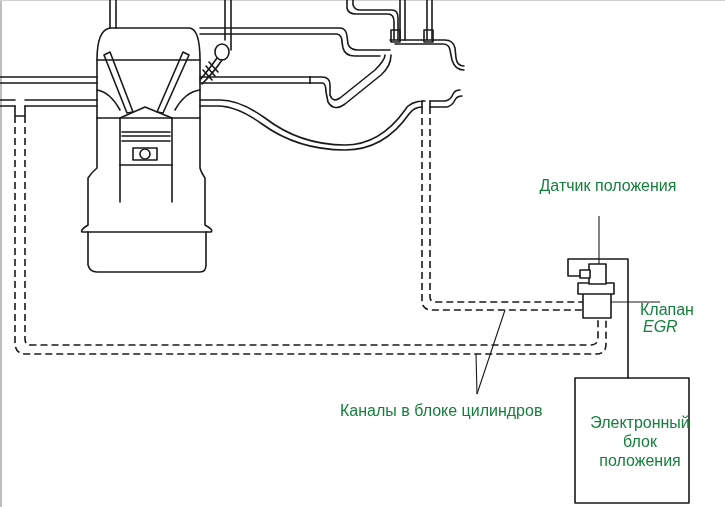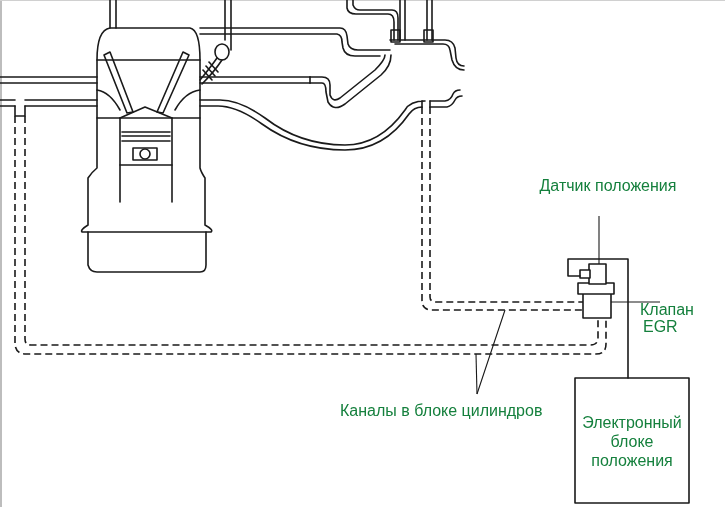--- a/index.html
+++ b/index.html
@@ -128,24 +128,24 @@
   <rect class="ln" x="575" y="378" width="114" height="125"></rect>
 
 </svg>
 
 <div class="label center" style="left:538px; top:177px; width:140px;">
   <div>Датчик положения</div>
 </div>
 
 <div class="label" style="left:640px; top:280px;margin-top:21px;">
   <div>Клапан</div>
-  <div style="padding-left:3px;">EGR</div>
+  <div style="padding-left:3px;font-style:italic;">EGR</div>
 </div>
 
 <div class="label" style="left:340px; top:402px;">Каналы в блоке цилиндров</div>
 
-<div class="label center" style="left:575px; top:413px; width:114px; line-height:19px;">
+<div class="label center" style="left:575px; top:413px; width:114px; line-height:19px;padding-left:8px;">
   <div>Электронный</div>
-  <div>блоке</div>
+  <div>блок</div>
   <div>положения</div>
 </div>
 
 </div>
 
 </body></html>

